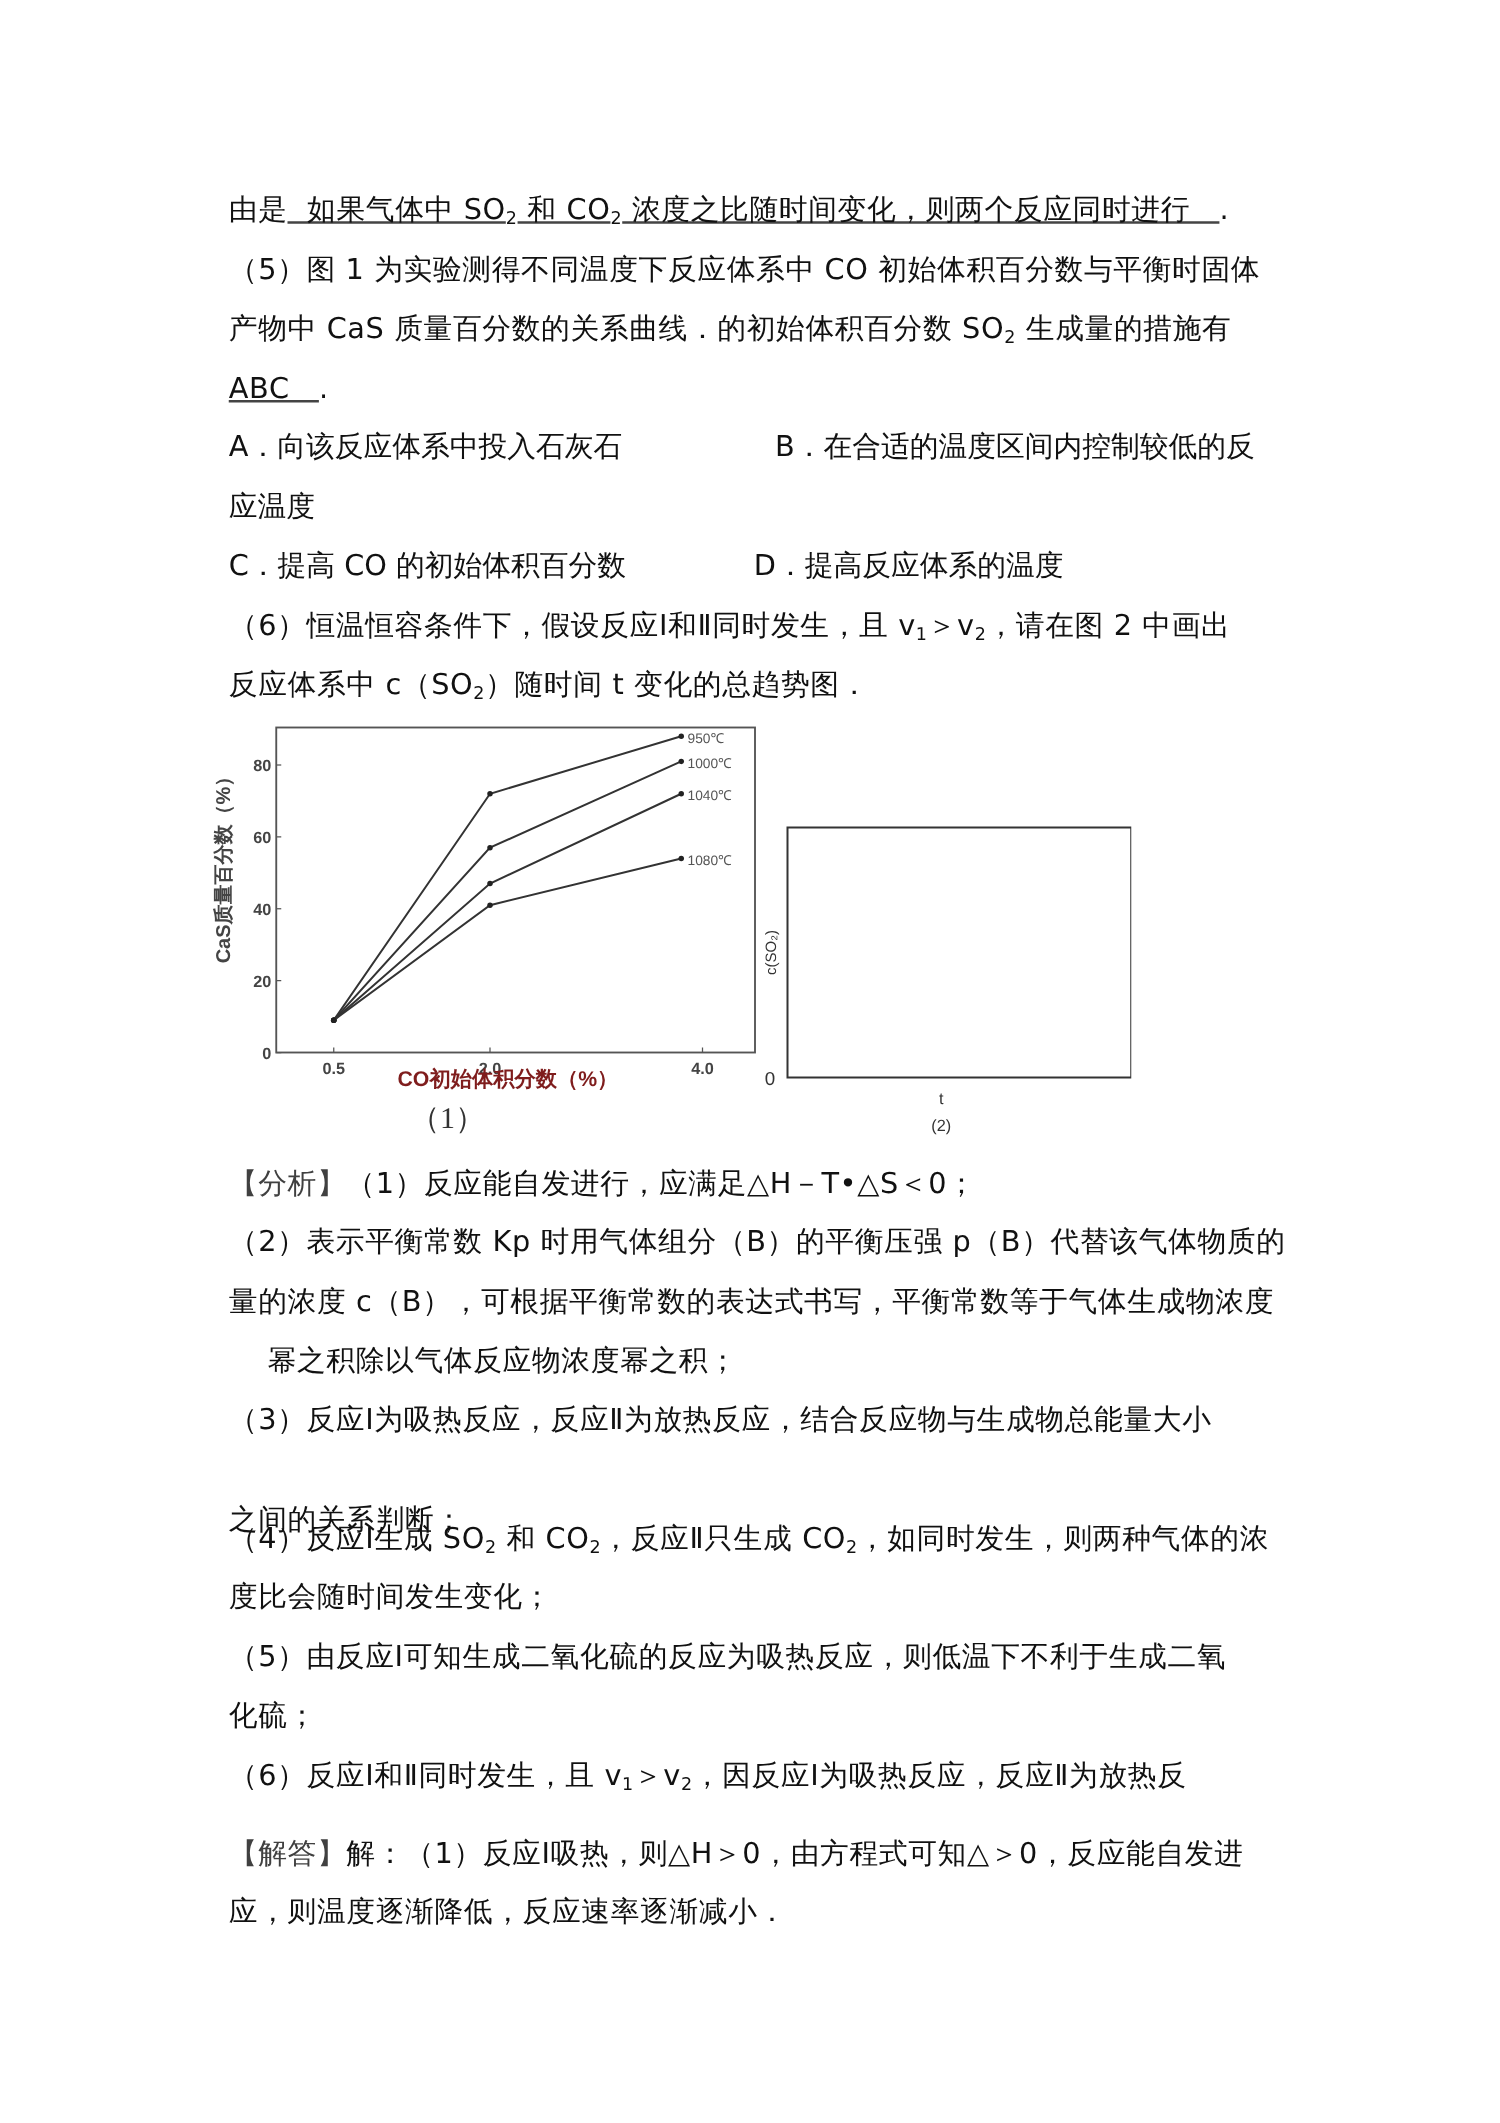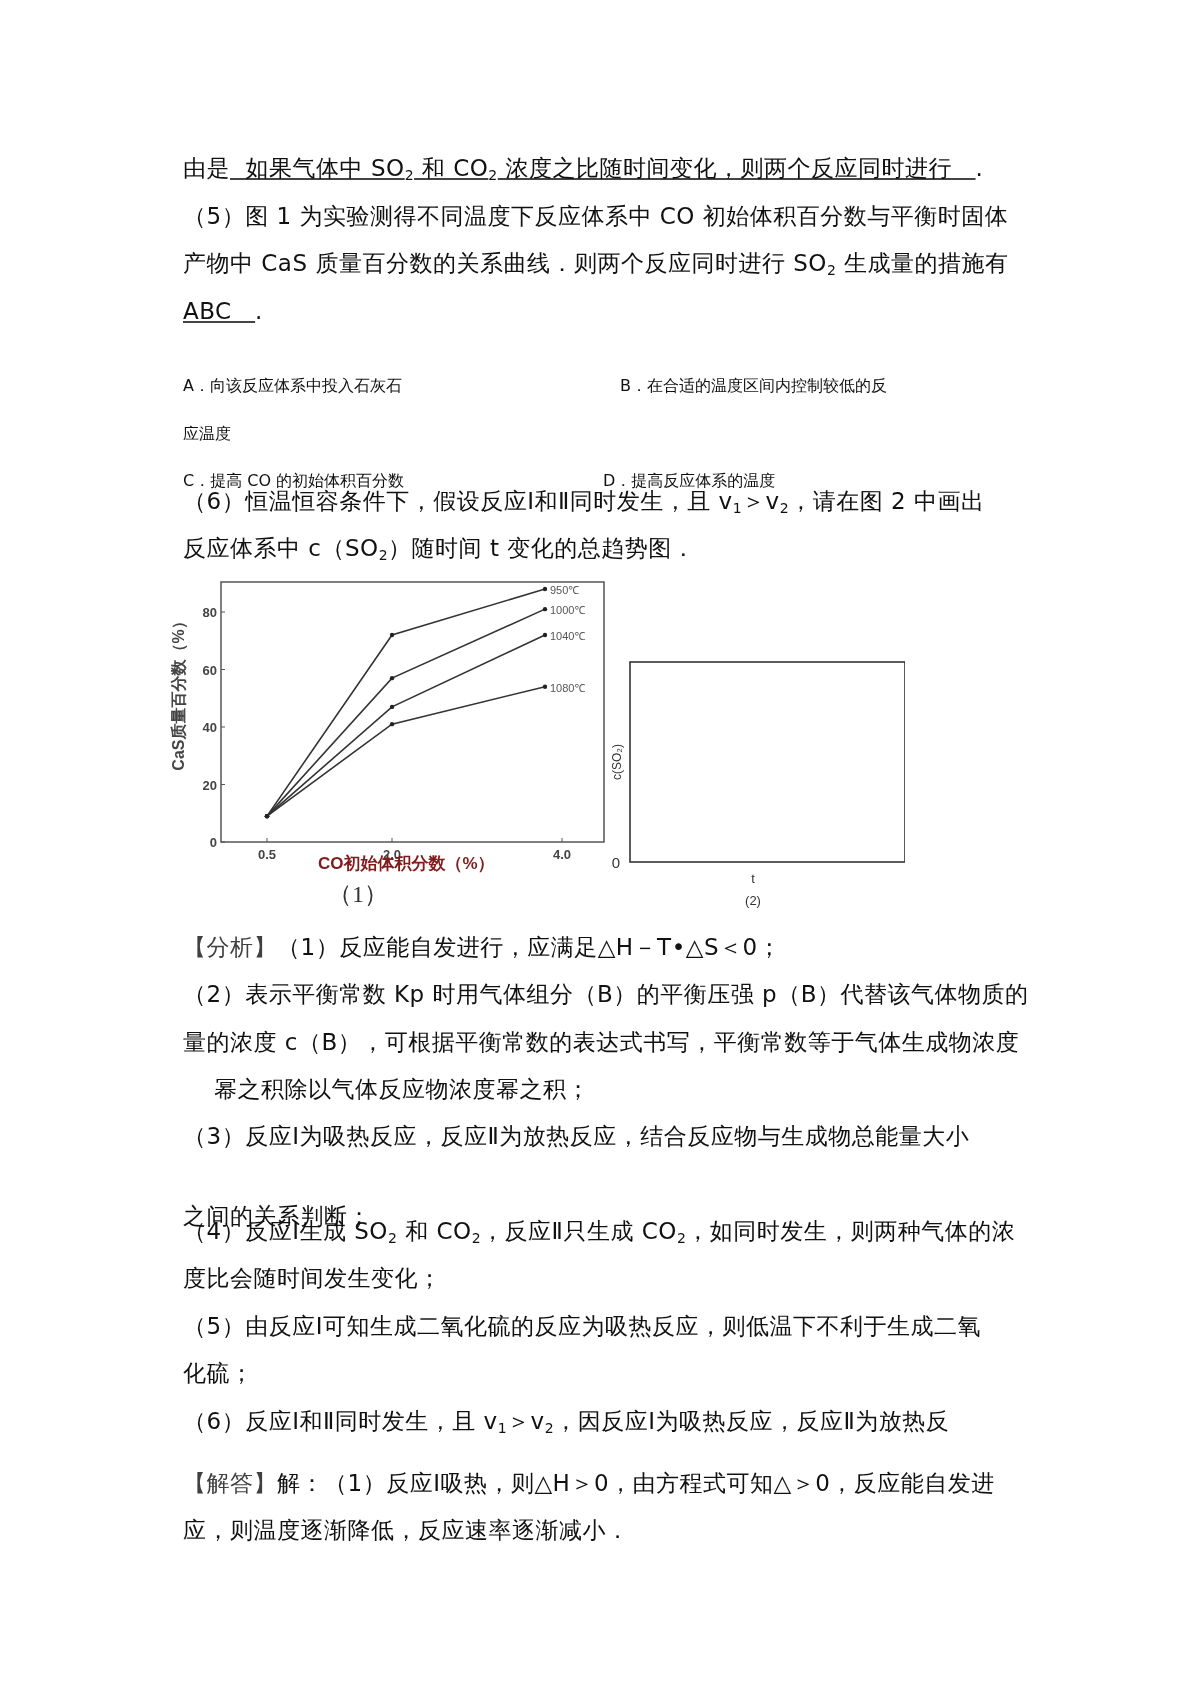--- a/index.html
+++ b/index.html
@@ -2,35 +2,35 @@
 <html><head>
 <meta charset="utf-8">
 <style>
   html, body { margin:0; padding:0; background:#ffffff; }
   body { width:1200px; height:1698px; position:relative; overflow:hidden;
          font-family:"DejaVu Sans", "Liberation Sans", sans-serif; color:#111; }
   .line { position:absolute; left:183px; font-size:23px; line-height:30px; white-space:nowrap; letter-spacing:0.5px; }
   .u { text-decoration:underline; text-decoration-color:#444; }
   sub { font-size:14px; vertical-align:-4px; line-height:0; }
   .tag { color:#404040; }
-  .opt { position:absolute; font-size:16px; line-height:30px; white-space:nowrap;margin-top:28px; }
+  .opt { position:absolute; font-size:23px; line-height:30px; white-space:nowrap; }
   svg text { font-family:"Liberation Sans", sans-serif; }
   #chart1, #chart2 { position:absolute; }
   .caption { position:absolute; font-family:"Liberation Serif", serif; color:#333; }
 </style>
 </head>
 <body>
 
 <div class="line" style="top:153px;">
   <span>由是</span><span class="u"><span style="white-space:pre">  如果气体中 SO</span><sub>2</sub><span style="white-space:pre"> 和 CO</span><sub>2</sub><span style="white-space:pre"> 浓度之比随时间变化，则两个反应同时进行   </span></span><span>.</span>
 </div>
 
 <div class="line" style="top:201px;">（5）图 1 为实验测得不同温度下反应体系中 CO 初始体积百分数与平衡时固体</div>
 <div class="line" style="top:248px;">
-  <span>产物中 CaS 质量百分数的关系曲线．则两个反应同时进行 SO</span><sub>2</sub><span> 生成量的措施有</span>
+  <span>产物中 CaS 质量百分数的关系曲线．的初始体积百分数 SO</span><sub>2</sub><span> 生成量的措施有</span>
 </div>
 <div class="line" style="top:296px;">
   <span class="u" style="white-space:pre">ABC   </span><span>.</span>
 </div>
 
 <div class="opt" style="left:183px; top:343px;">A．向该反应体系中投入石灰石</div>
 <div class="opt" style="left:620px; top:343px;">B．在合适的温度区间内控制较低的反</div>
 <div class="opt" style="left:183px; top:391px;text-align:right;">应温度</div>
 <div class="opt" style="left:183px; top:438px;">C．提高 CO 的初始体积百分数</div>
 <div class="opt" style="left:603px; top:438px;">D．提高反应体系的温度</div>

